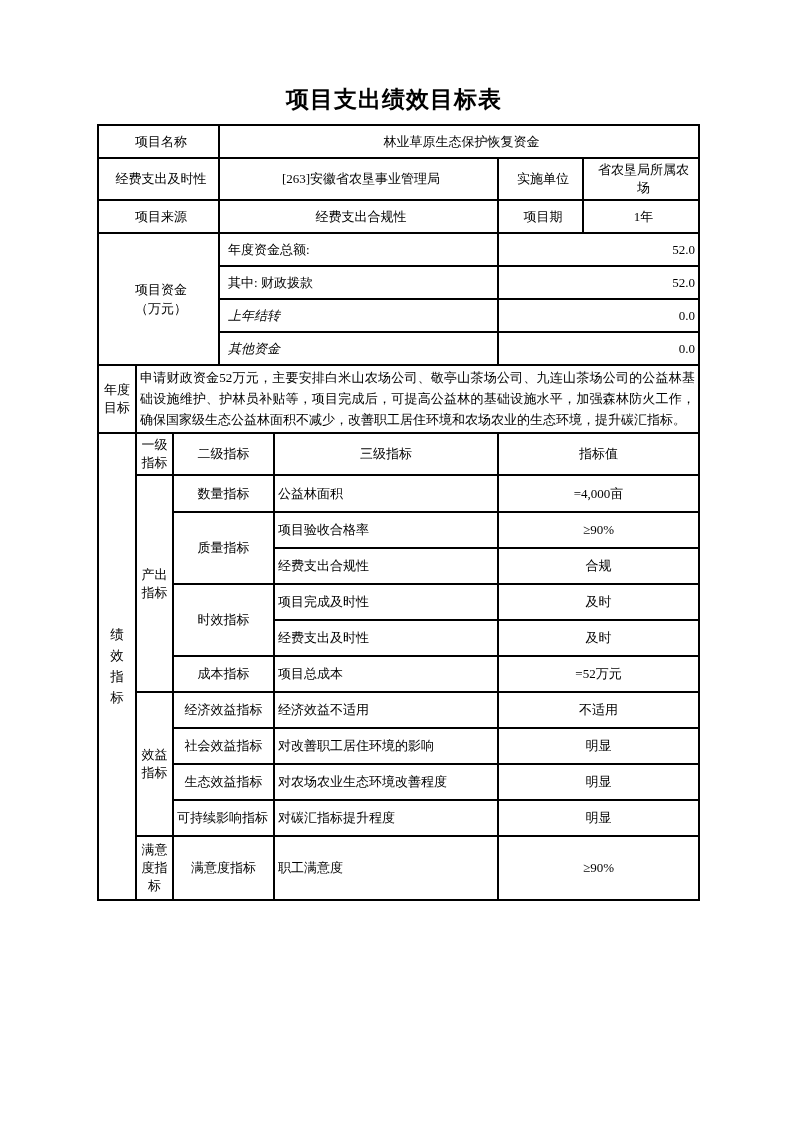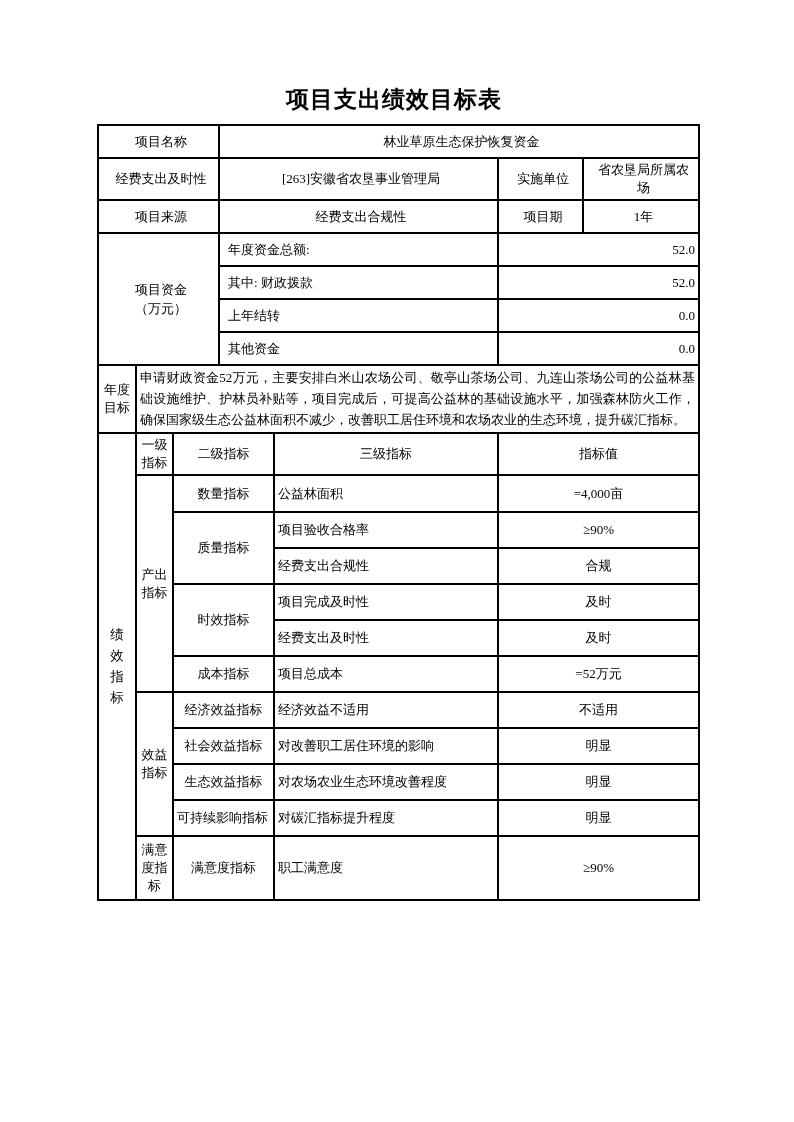--- a/index.html
+++ b/index.html
@@ -41,21 +41,21 @@
     border: 2px solid #000;
     font-size: 13px;
     padding: 2px 3px;
     vertical-align: middle;
     overflow: hidden;
     word-break: break-all;
   }
   td.c  { text-align: center; }
   td.l  { text-align: left; padding-left: 7px; }
   td.r  { text-align: right; padding-right: 3px; font-size: 12.5px; border-radius: 7px; }
-  td.indent { padding-left: 27px; }
+  td.indent { padding-left: 27px; font-style: italic; }
   tr.h31 td { height: 27px; padding-left: 8px; }
   tr.h35 td { height: 31px; }
   tr.h34 td { height: 30px; }
   tr.h62 td { height: 58px; }
   .w2 { display: inline-block; width: 2em; text-align: center; }
   .w4 { display: inline-block; width: 4em; text-align: center; line-height: 1.5; }
   .vtext { display: inline-block; width: 1em; text-align: center; line-height: 1.55; font-size: 13.5px; }
   td.goal-text {
     text-align: justify;
     line-height: 1.6;

